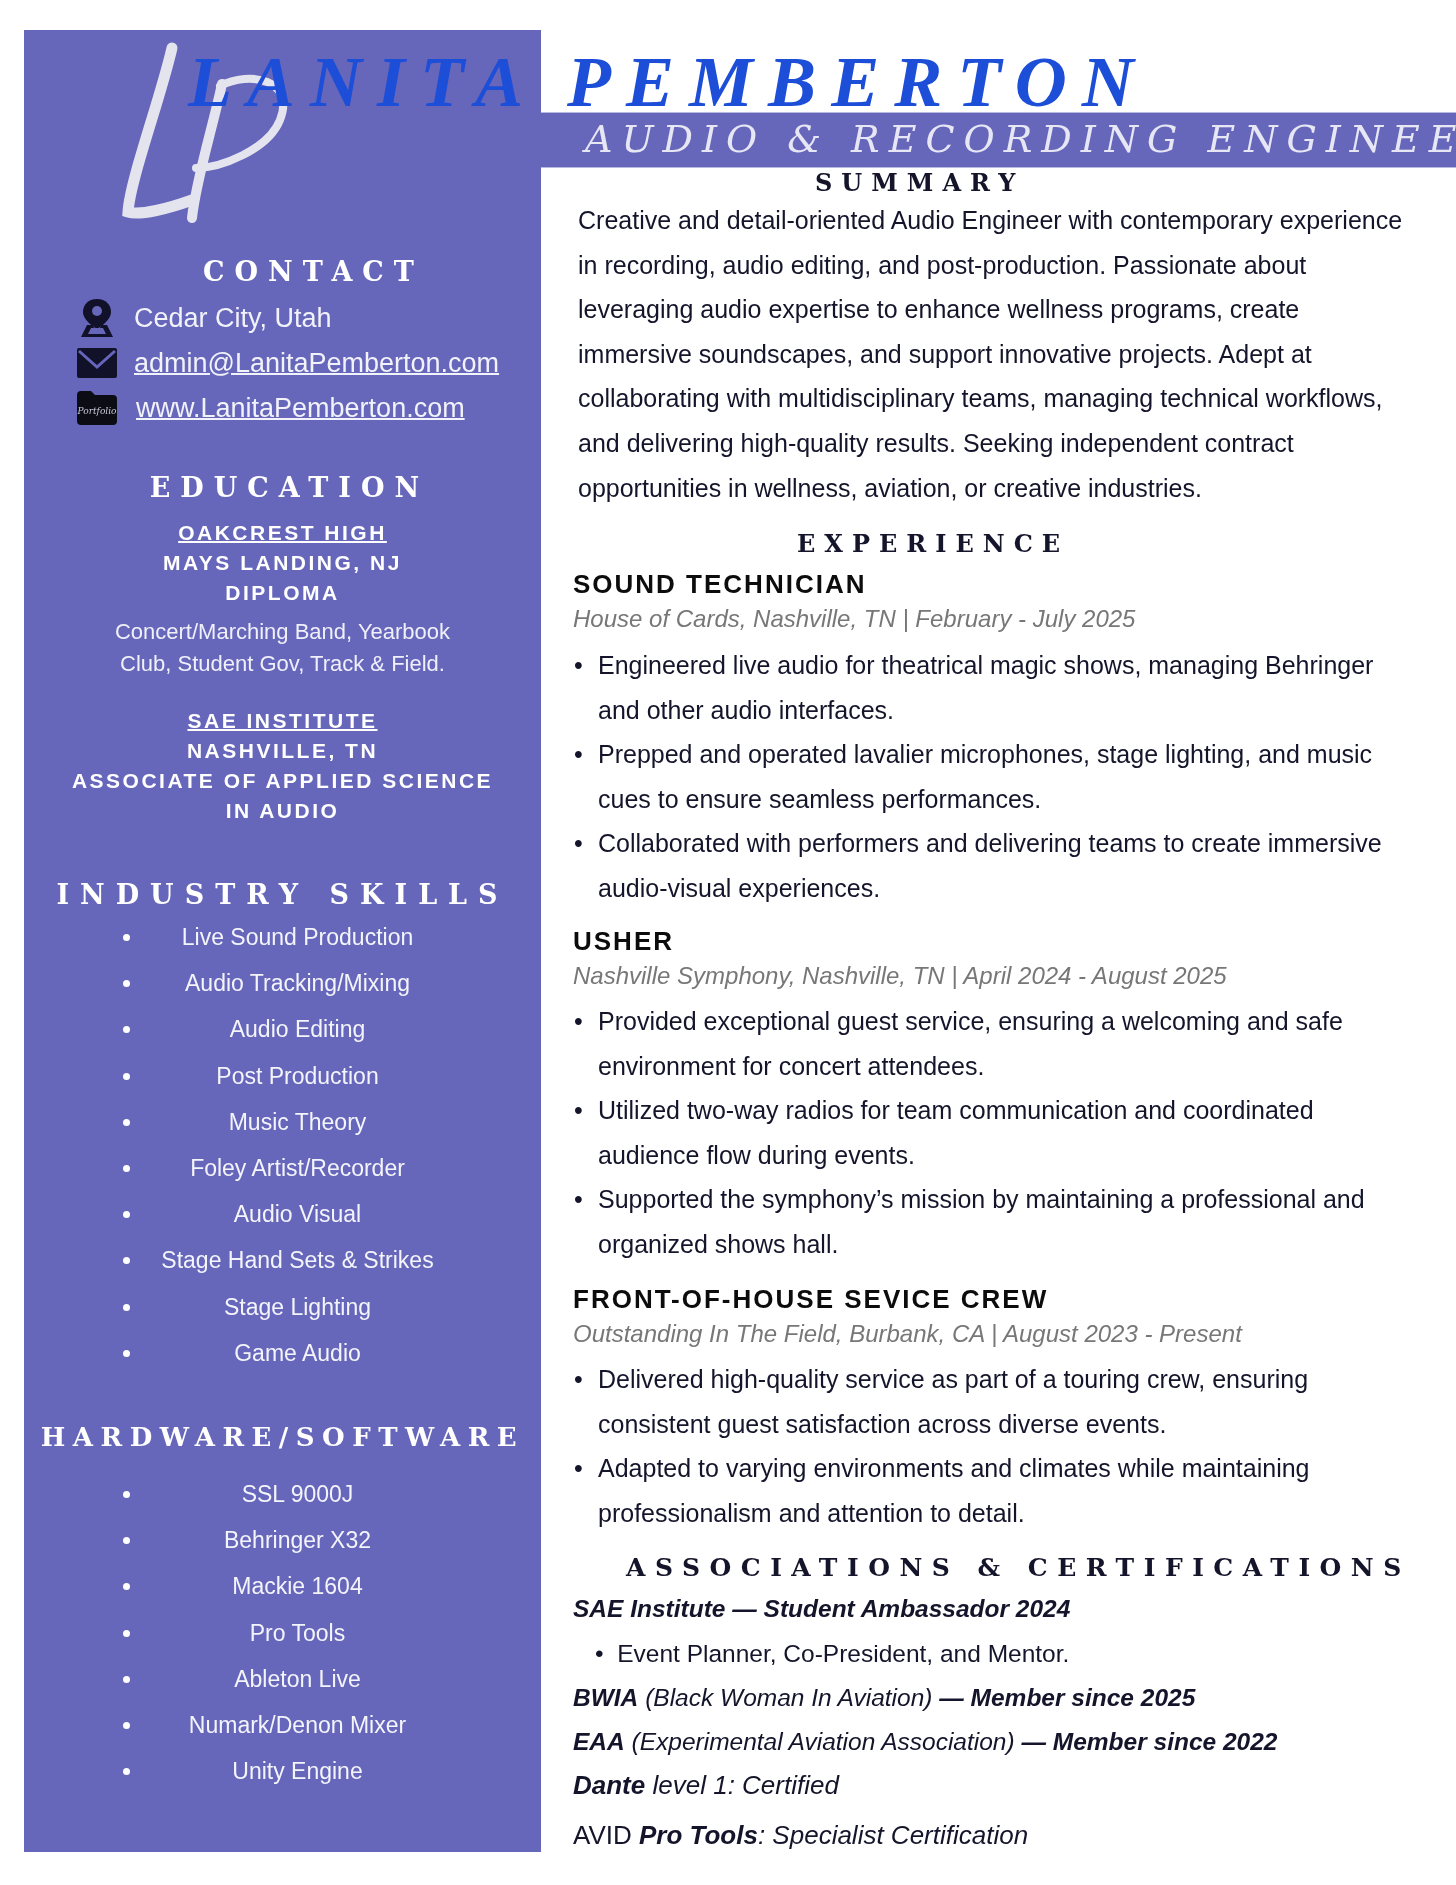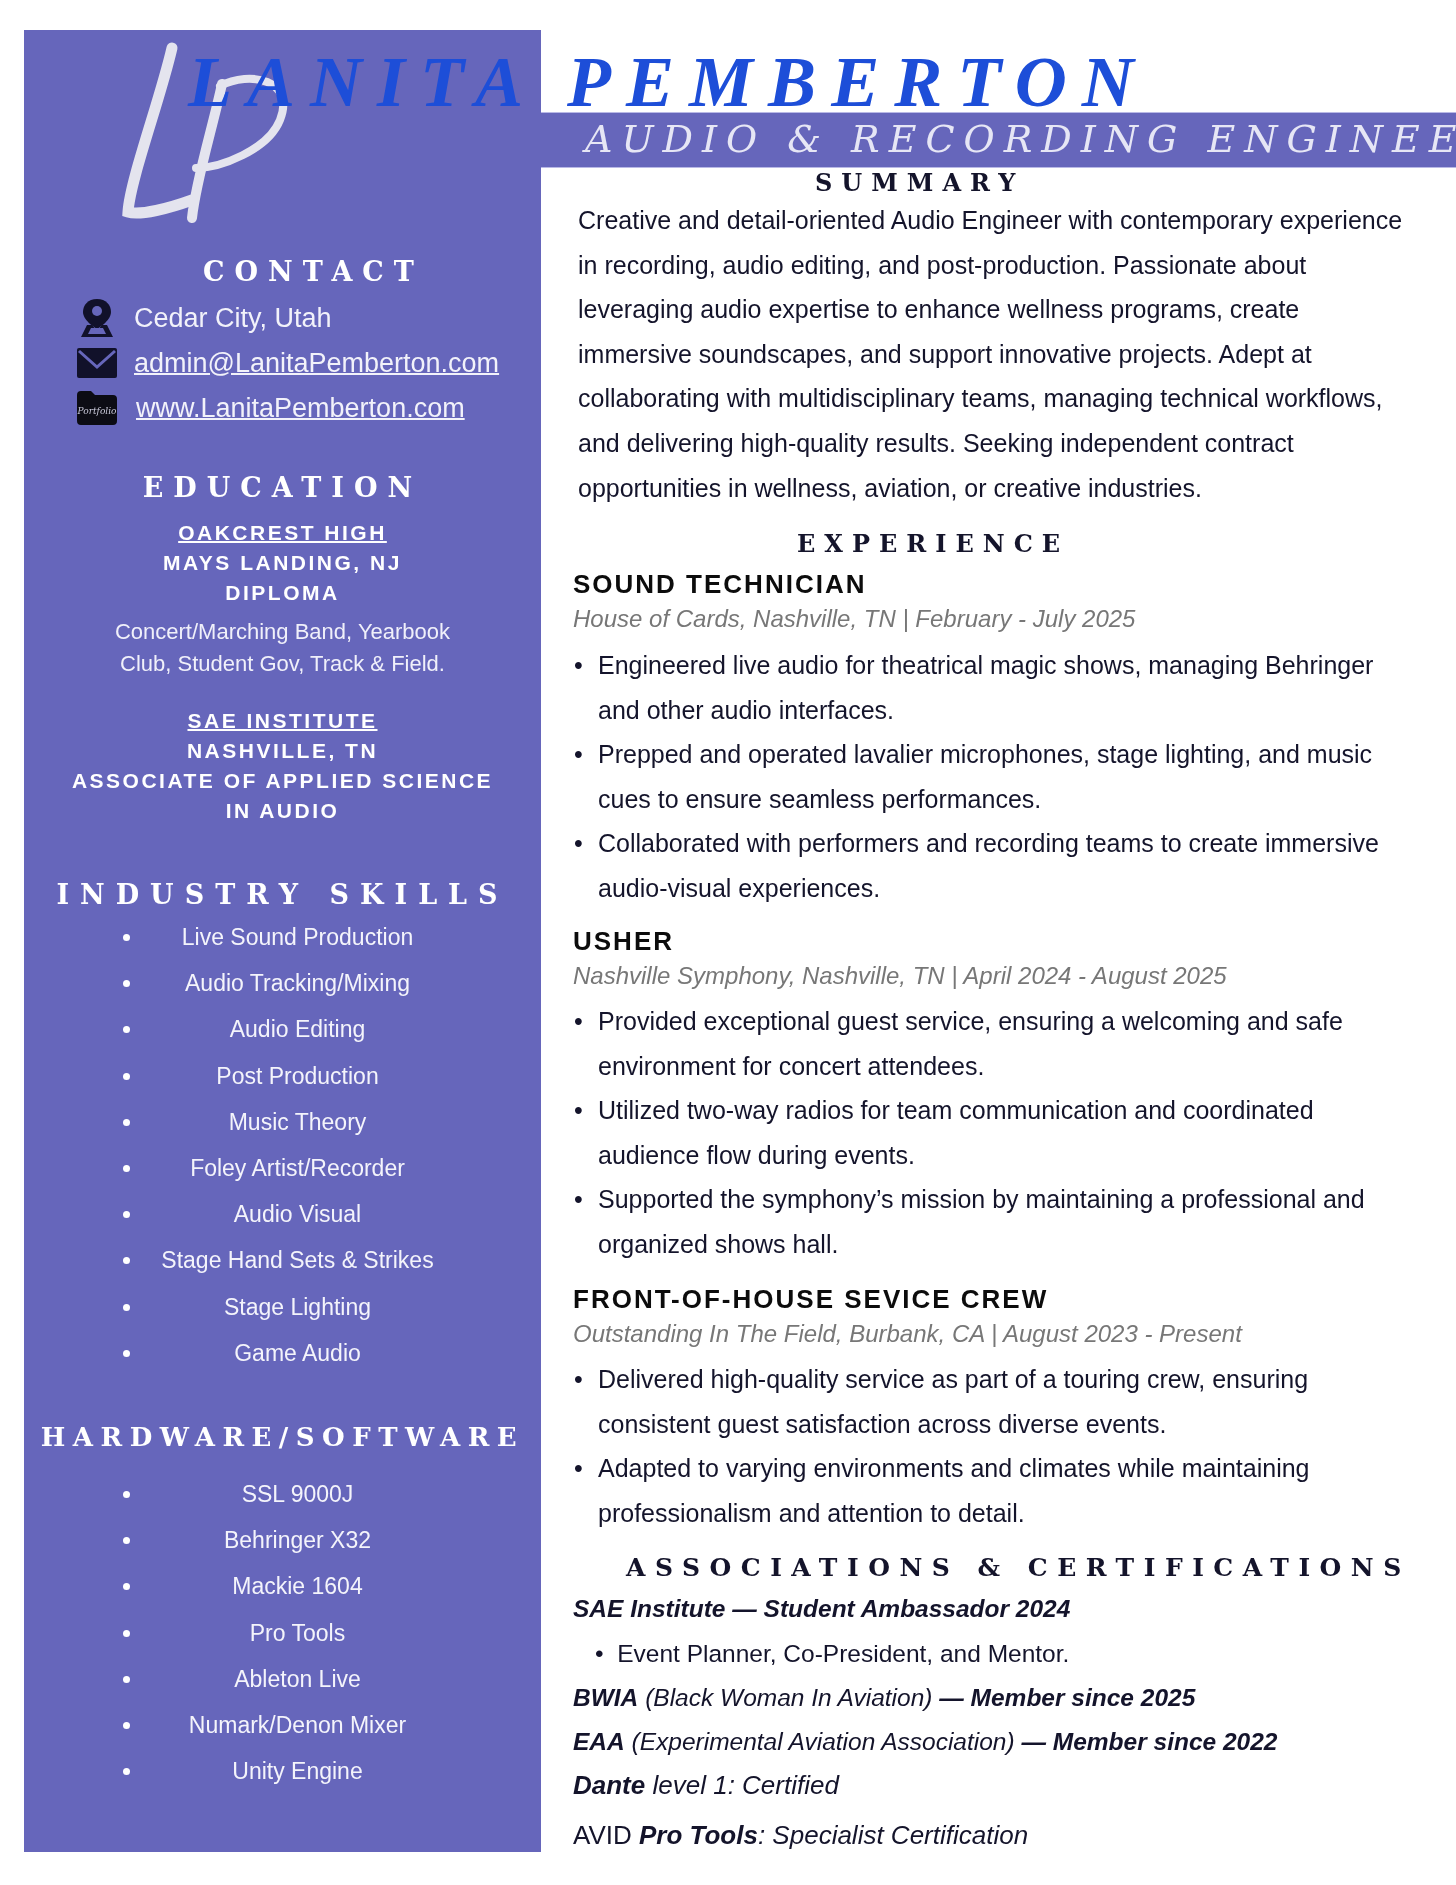--- a/index.html
+++ b/index.html
@@ -91,21 +91,21 @@
 <div class="contact-row" style="top:390px;">
   <span class="ic">
     <svg width="40" height="34" viewBox="0 0 40 34">
         <path d="M0 4 Q0 0 4 0 H14 L18 4 H36 Q40 4 40 8 V30 Q40 34 36 34 H4 Q0 34 0 30 Z" fill="#0c0c14"></path>
         <text x="20" y="23" font-size="9" font-style="italic" fill="#c8c8d8" text-anchor="middle" font-family="DejaVu Serif, serif">Portfolio</text>
       </svg>
   </span>
   <a class="tx" style="margin-left:2px;">www.LanitaPemberton.com</a>
 </div>
 
-<div class="side-h" style="top:474px;">EDUCATION</div>
+<div class="side-h" style="top:474px;padding-left:7px;">EDUCATION</div>
 
 <div class="edu" style="top:518px;">
   <div class="l u">OAKCREST HIGH</div>
   <div class="l">MAYS LANDING, NJ</div>
   <div class="l">DIPLOMA</div>
   <div class="d">
     <div>Concert/Marching Band, Yearbook</div>
     <div>Club, Student Gov, Track &amp; Field.</div>
   </div>
 </div>
@@ -145,21 +145,21 @@
 <div class="main-h" style="left:815px; top:171px; font-size:24px;">SUMMARY</div>
 <div class="summary">Creative and detail-oriented Audio Engineer with contemporary experience in recording, audio editing, and post-production. Passionate about leveraging audio expertise to enhance wellness programs, create immersive soundscapes, and support innovative projects. Adept at collaborating with multidisciplinary teams, managing technical workflows, and delivering high-quality results. Seeking independent contract opportunities in wellness, aviation, or creative industries.</div>
 
 <div class="main-h" style="left:797px; top:532px; font-size:24px;">EXPERIENCE</div>
 
 <div class="job-title" style="top:571px;">SOUND TECHNICIAN</div>
 <div class="job-meta" style="top:607px;">House of Cards, Nashville, TN | February - July 2025</div>
 <ul class="bullets" style="top:643px;">
   <li>Engineered live audio for theatrical magic shows, managing Behringer and other audio interfaces.</li>
   <li>Prepped and operated lavalier microphones, stage lighting, and music cues to ensure seamless performances.</li>
-  <li>Collaborated with performers and recording teams to create immersive audio-visual experiences.</li>
+  <li>Collaborated with performers and delivering teams to create immersive audio-visual experiences.</li>
 </ul>
 
 <div class="job-title" style="top:928px;">USHER</div>
 <div class="job-meta" style="top:964px;">Nashville Symphony, Nashville, TN | April 2024 - August 2025</div>
 <ul class="bullets" style="top:999px;">
   <li>Provided exceptional guest service, ensuring a welcoming and safe environment for concert attendees.</li>
   <li>Utilized two-way radios for team communication and coordinated audience flow during events.</li>
   <li>Supported the symphony’s mission by maintaining a professional and organized shows hall.</li>
 </ul>
 

